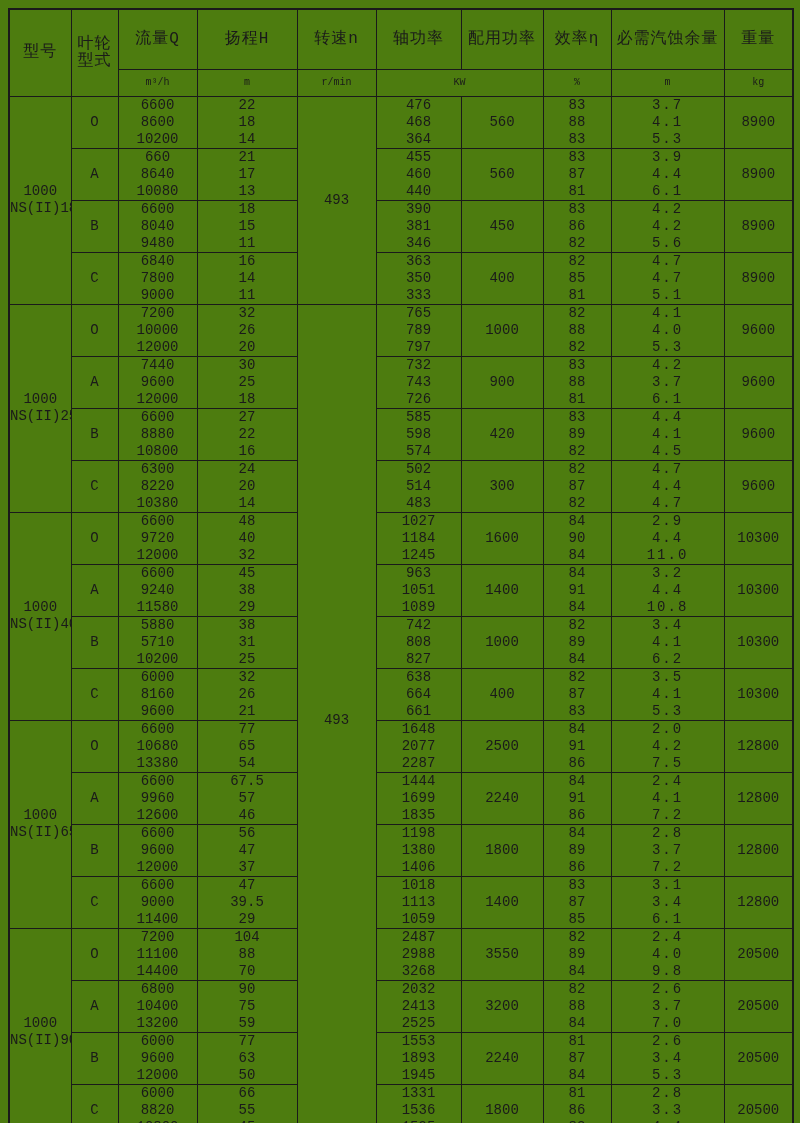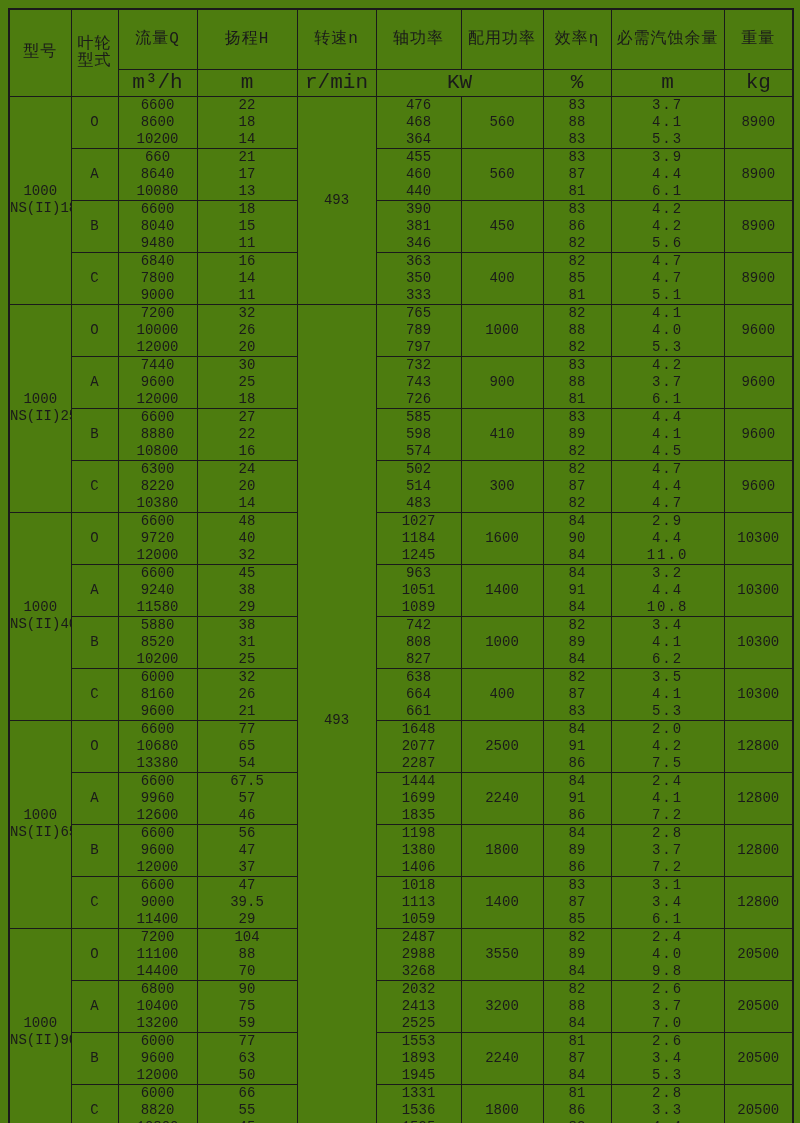--- a/index.html
+++ b/index.html
@@ -29,21 +29,21 @@
     vertical-align: middle;
     padding: 0;
     font-size: 14px;
     line-height: 17px;
     color: #1a1a1a;
     overflow: hidden;
   }
   tr.hr1 { height: 60px; }
   tr.hr2 { height: 27px; }
   tr.hr1 td { font-size: 16px; letter-spacing: 1px; }
-  tr.hr2 td { font-size: 21px; letter-spacing: 0; }
+  tr.hr2 td { font-size: 10px; letter-spacing: 0; }
   td.multi { white-space: pre-line; }
   tr.data-row { height: 51px; }
   td.model-cell { font-size: 15px; letter-spacing: 0; }
   td.impeller-cell { font-size: 16px; }
   td.npsh { letter-spacing: 2px; }
   td.speed-cell { vertical-align: top; font-size: 15px; }
   td.speed-top { padding-top: 36px; }
   td.speed-rest { padding-top: 285px; }
 </style>
 </head>
@@ -218,21 +218,21 @@
           <td class="impeller-cell">B</td>
           <td class="multi">6600
 8880
 10800</td>
           <td class="multi">27
 22
 16</td>
           <td class="multi">585
 598
 574</td>
-          <td>410</td>
+          <td>420</td>
           <td class="multi">83
 89
 82</td>
           <td class="multi npsh">4.4
 4.1
 4.5</td>
           <td>9600</td>
         </tr>
         <tr class="data-row">
           <td class="impeller-cell">C</td>
@@ -292,21 +292,21 @@
 91
 84</td>
           <td class="multi npsh">3.2
 4.4
 10.8</td>
           <td>10300</td>
         </tr>
         <tr class="data-row">
           <td class="impeller-cell">B</td>
           <td class="multi">5880
-8520
+5710
 10200</td>
           <td class="multi">38
 31
 25</td>
           <td class="multi">742
 808
 827</td>
           <td>1000</td>
           <td class="multi">82
 89

